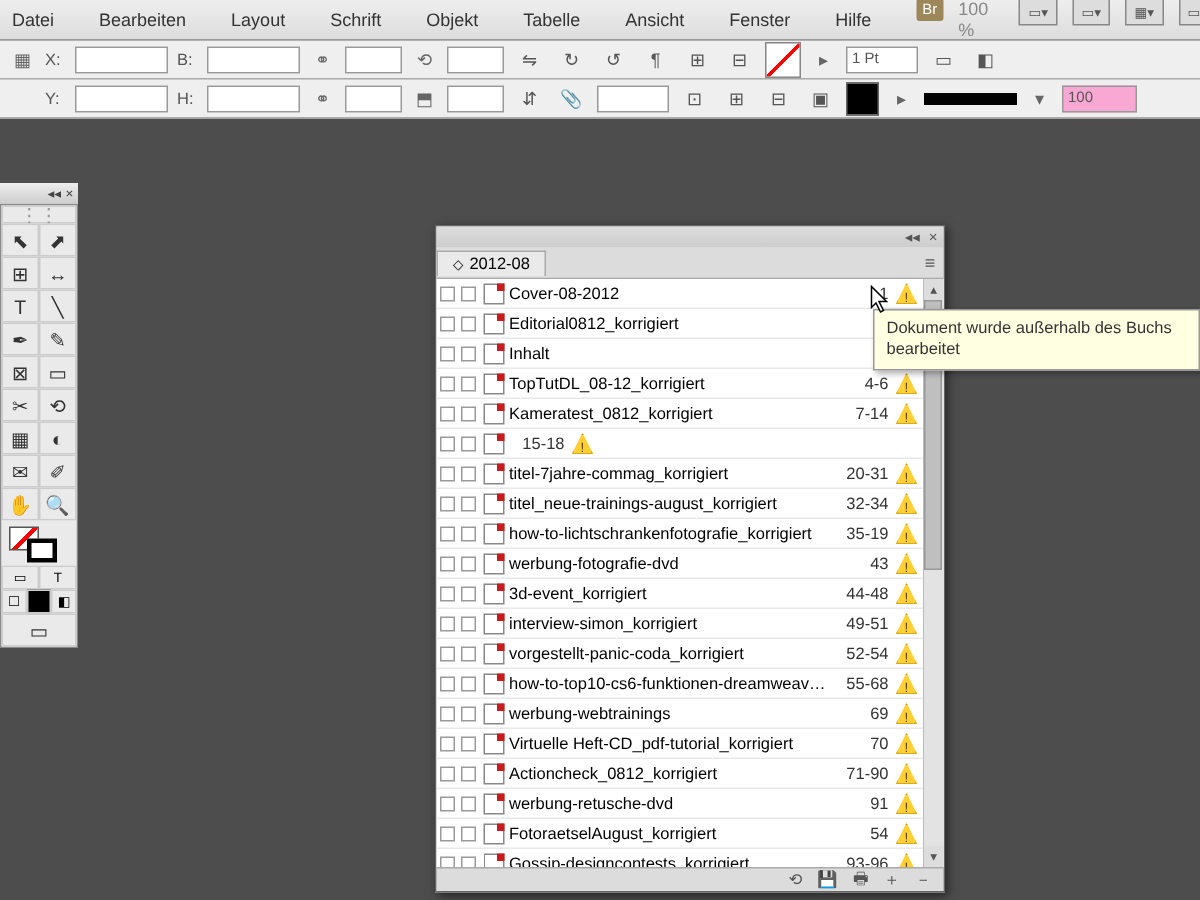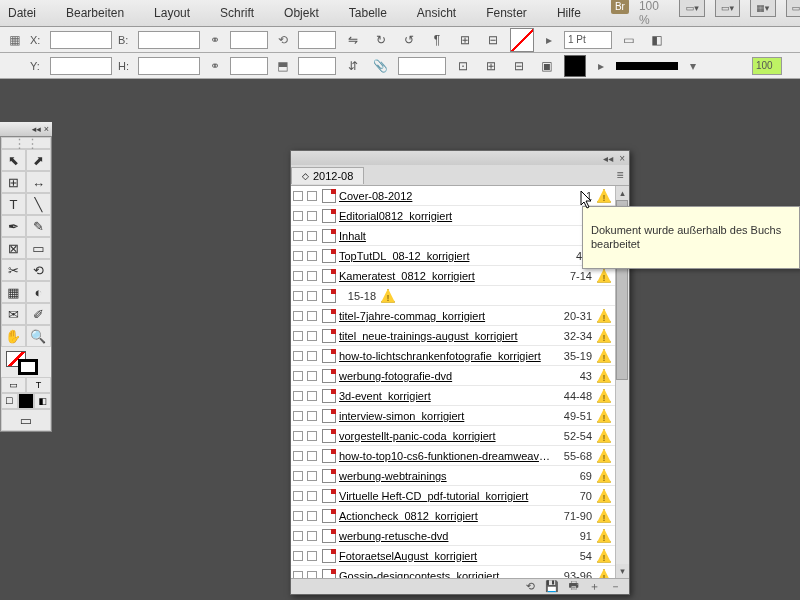--- a/index.html
+++ b/index.html
@@ -16,21 +16,21 @@
 .ctrlbar { background: #efefef; height: 26px; border-bottom: 1px solid #aaa; display: flex; align-items: center; padding: 0 6px; gap: 6px; font-size: 11px; color: #555; }
 .lbl { width: 14px; color: #555; }
 .field { width: 62px; height: 18px; background: #fff; border: 1px solid #999; }
 .field.sm { width: 38px; }
 .ico { width: 18px; height: 18px; display: inline-flex; align-items: center; justify-content: center; font-size: 12px; color: #666; }
 .ico-btn { width: 22px; height: 20px; border: 1px solid transparent; display: inline-flex; align-items: center; justify-content: center; font-size: 12px; color: #555; }
 .diag { width: 24px; height: 24px; background: linear-gradient(135deg, #fff 48%, #f00 48%, #f00 56%, #fff 56%); border: 1px solid #888; }
 .swatch-black { width: 22px; height: 22px; background: #000; border: 1px solid #666; }
 .stroke-sel { width: 48px; height: 18px; border: 1px solid #999; background: #fff; font-size: 10px; padding: 0 3px; display: flex; align-items: center; }
 .stroke-line { width: 62px; height: 8px; background: #000; }
-.pct-box { width: 30px; height: 18px; border: 1px solid #999; background: #bef264; font-size: 10px; display: flex; align-items: center; padding: 0 3px; margin-left: 44px; }
+.pct-box { width: 50px; height: 18px; border: 1px solid #999; background: #f9a8d4; font-size: 10px; display: flex; align-items: center; padding: 0 3px; }
 
 
 .tools-wrap { position: absolute; left: 0; top: 122px; }
 .tools-header { width: 52px; height: 14px; background: linear-gradient(#eee, #ccc); display: flex; justify-content: flex-end; align-items: center; gap: 3px; padding-right: 3px; font-size: 9px; color: #444; }
 .tools-header .x { cursor: default; }
 .tools { width: 52px; background: #eaeaea; border: 1px solid #888; display: grid; grid-template-columns: 1fr 1fr; }
 .tool { height: 22px; border: 1px solid #ccc; display: flex; align-items: center; justify-content: center; font-size: 13px; color: #333; background: #eaeaea; }
 .tool.full { grid-column: 1 / -1; }
 .fillstroke { grid-column: 1 / -1; height: 30px; position: relative; background: #eaeaea; }
 .fillstroke .fill-sq { position: absolute; left: 5px; top: 4px; width: 20px; height: 16px; background: linear-gradient(135deg, #fff 46%, #f00 46%, #f00 58%, #fff 58%); border: 1px solid #555; }
@@ -44,31 +44,31 @@
 .panel-top { height: 14px; background: linear-gradient(#ddd, #ccc); display: flex; justify-content: flex-end; align-items: center; gap: 6px; padding: 0 4px; font-size: 10px; color: #555; }
 .panel-tab { height: 20px; background: #dcdcdc; display: flex; align-items: center; font-size: 11px; }
 .panel-tab .tab { background: #eaeaea; border: 1px solid #aaa; border-bottom: none; padding: 2px 10px; display: flex; align-items: center; gap: 4px; }
 .panel-tab .menu { margin-left: auto; width: 18px; height: 18px; display: flex; align-items: center; justify-content: center; color: #555; font-size: 12px; }
 .panel-list { flex: 1; overflow: hidden; background: #fff; border-top: 1px solid #aaa; display: flex; }
 .rows { flex: 1; overflow-y: auto; }
 .row { height: 20px; display: flex; align-items: center; border-bottom: 1px solid #e8e8e8; font-size: 11px; padding-right: 4px; }
 .row .cbx { width: 10px; height: 10px; border: 1px solid #999; margin: 0 2px; }
 .row .doc-ico { width: 14px; height: 14px; margin: 0 3px; background: #fff; border: 1px solid #888; position: relative; }
 .row .doc-ico::after { content: ""; position: absolute; right: -1px; top: -1px; width: 5px; height: 5px; background: #cc1a1a; }
-.row .name { flex: 1; white-space: nowrap; overflow: hidden; text-overflow: ellipsis; text-decoration: underline; }
+.row .name { flex: 1; white-space: nowrap; overflow: hidden; text-overflow: ellipsis; }
 .row .pg { width: 42px; text-align: right; padding-right: 5px; color: #333; }
 .row .warn { width: 14px; height: 14px; background: #ffcf33; border: 1px solid #c49a00; display: flex; align-items: center; justify-content: center; font-size: 9px; color: #5a4200; clip-path: polygon(50% 0, 100% 100%, 0 100%); }
 .row .warn span { transform: translateY(2px); }
 .scrollbar { width: 14px; background: #e3e3e3; border-left: 1px solid #bbb; position: relative; }
 .scrollbar .up, .scrollbar .down { height: 14px; background: #ddd; display: flex; align-items: center; justify-content: center; font-size: 9px; color: #555; }
 .scrollbar .thumb { width: 12px; background: #bfbfbf; border: 1px solid #999; position: absolute; left: 0; }
 .panel-footer { height: 16px; background: #dcdcdc; border-top: 1px solid #aaa; display: flex; align-items: center; justify-content: flex-end; gap: 10px; padding: 0 8px; font-size: 11px; color: #555; }
 
 
-.tooltip { position: absolute; left: 582px; top: 206px; background: #ffffe1; border: 1px solid #999; padding: 16px 8px; font-size: 11px; color: #333; box-shadow: 2px 2px 4px rgba(0,0,0,.3); max-width: 220px; line-height: 1.3; }
+.tooltip { position: absolute; left: 582px; top: 206px; background: #ffffe1; border: 1px solid #999; padding: 5px 8px; font-size: 11px; color: #333; box-shadow: 2px 2px 4px rgba(0,0,0,.3); max-width: 220px; line-height: 1.3; }
 
 
 .cursor { position: absolute; left: 580px; top: 190px; width: 14px; height: 20px; pointer-events: none; }
 .cursor svg { width: 100%; height: 100%; }
 </style>
 </head>
 <body>
 
 <div class="menubar">
   <span>Datei</span>

